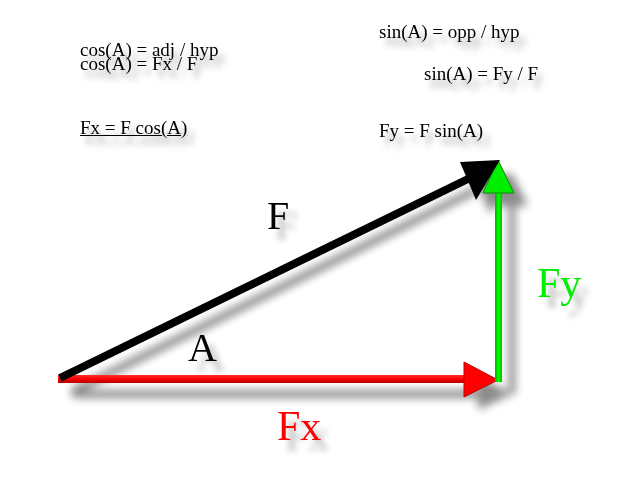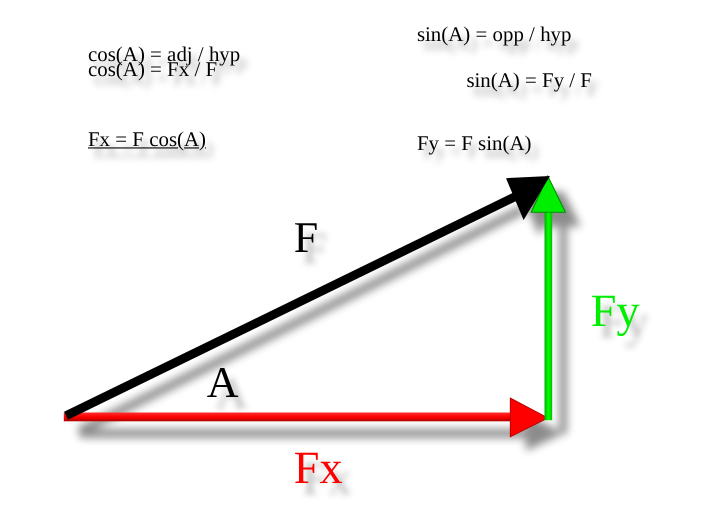--- a/index.html
+++ b/index.html
@@ -57,14 +57,14 @@
 <div class="formula" style="left:80px; top:38px;">cos(A) = adj / hyp</div>
 <div class="formula" style="left:80px; top:52px;">cos(A) = Fx / F</div>
 <div class="formula" style="left:80px; top:116px;text-decoration:underline;">Fx = F cos(A)</div>
 
 <div class="formula" style="left:379px; top:20px;">sin(A) = opp / hyp</div>
 <div class="formula" style="left:379px; top:62px;margin-left:45px;">sin(A) = Fy / F</div>
 <div class="formula" style="left:379px; top:104px;margin-top:15px;">Fy = F sin(A)</div>
 
 <div class="label" style="left:267px; top:196px; font-size:40px; color:#000; text-shadow:8px 10px 6px rgba(0,0,0,0.3);">F</div>
 <div class="label" style="left:188px; top:328px; font-size:40px; color:#000; text-shadow:8px 10px 6px rgba(0,0,0,0.3);">A</div>
-<div class="label" style="left:267px; top:405px; font-size:42px; color:#ff0000; text-shadow:8px 10px 6px rgba(0,0,0,0.3);text-align:right;">Fx</div>
+<div class="label" style="left:277px; top:405px; font-size:42px; color:#ff0000; text-shadow:8px 10px 6px rgba(0,0,0,0.3);text-align:right;">Fx</div>
 <div class="label" style="left:537px; top:262px; font-size:42px; color:#00ee00; text-shadow:8px 10px 6px rgba(0,0,0,0.3);text-align:center;">Fy</div>
 
 </body></html>

